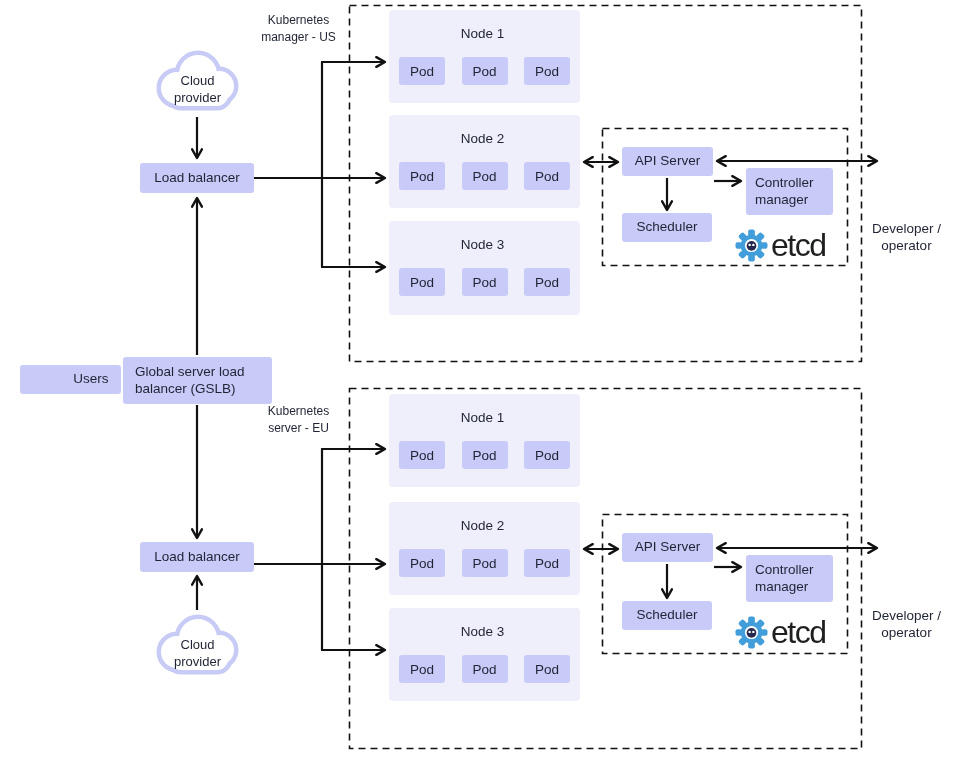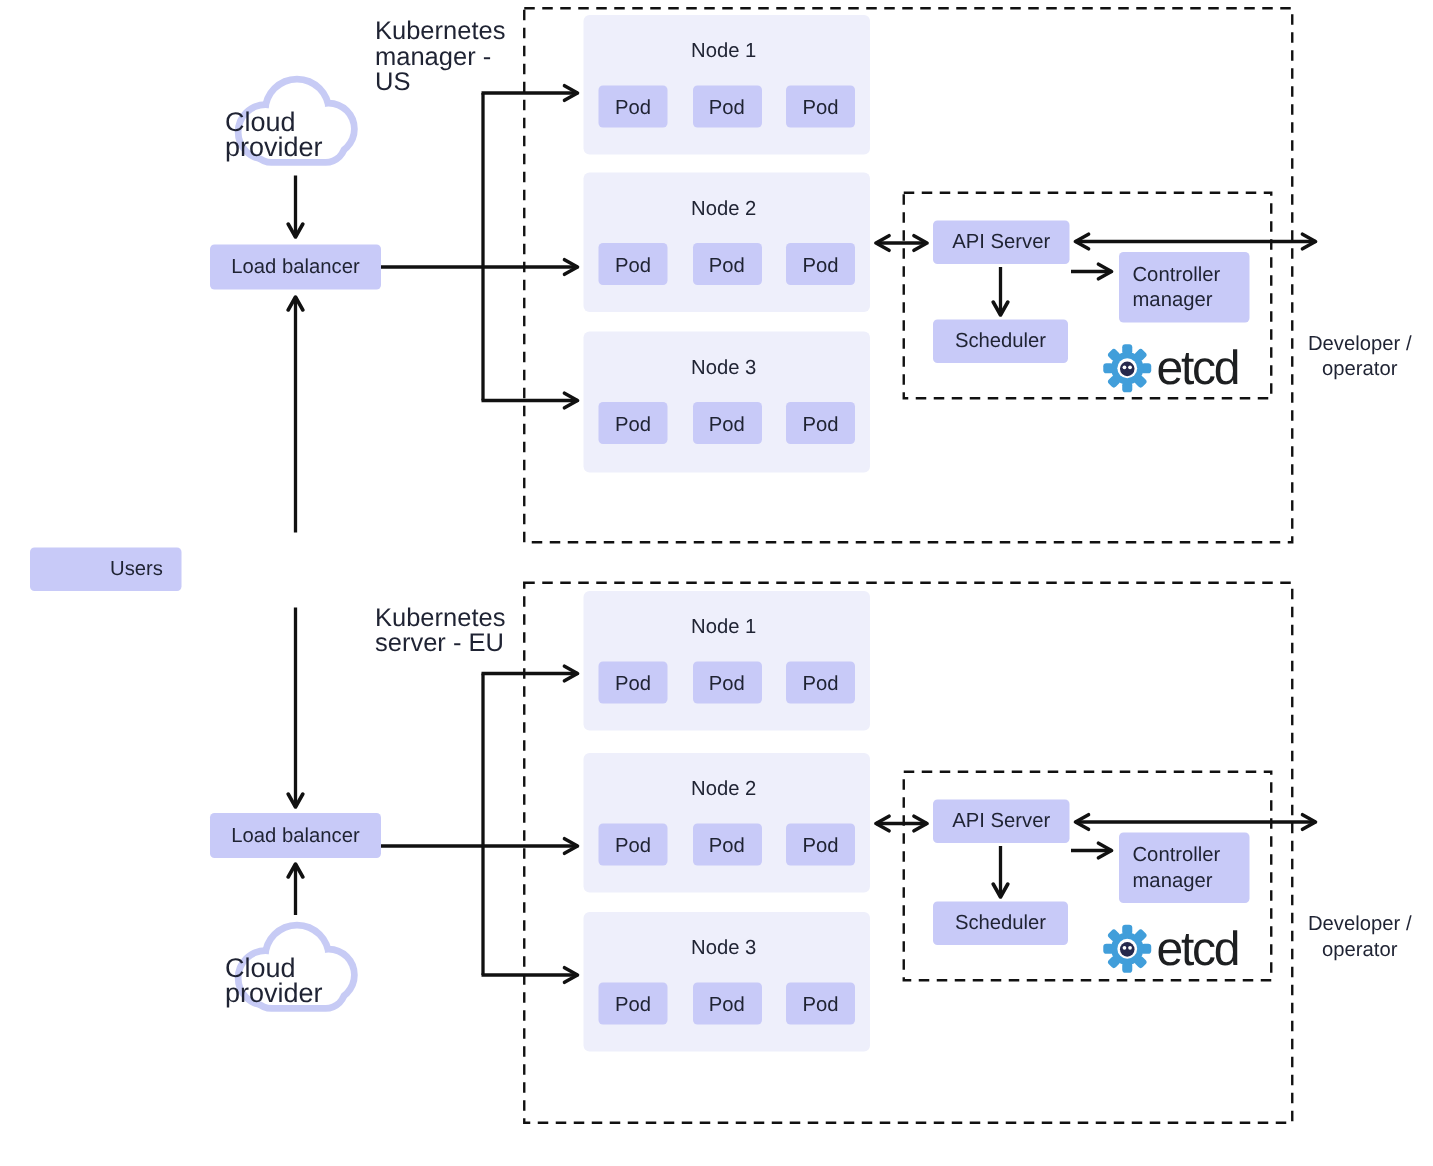--- a/index.html
+++ b/index.html
@@ -25,22 +25,22 @@
   .box.leftalign{justify-content:flex-start;text-align:left;}
   .node{position:absolute;background:var(--node-fill);border-radius:4px;}
   .node-title{position:absolute;top:16px;left:0;right:4px;text-align:center;font-size:13.5px;}
   .pod-row{position:absolute;top:47px;left:10px;right:10px;display:flex;justify-content:space-between;}
   .pod{width:46px;height:28px;background:var(--box-fill);border-radius:3px;
        display:flex;align-items:center;justify-content:center;font-size:13.5px;}
   .cloud-wrap{position:absolute;width:95px;height:67px;}
   .cloud-wrap svg{position:absolute;left:0;top:0;overflow:visible;}
   .cloud-stroke{stroke:var(--cloud-stroke);stroke-width:9;fill:#fff;}
   .cloud-fill{fill:#fff;stroke:none;}
-  .cloud-text{position:absolute;left:0;right:0;top:25px;text-align:left;font-size:18px;line-height:16.5px;}
-  .side-label{position:absolute;text-align:left;font-size:17px;line-height:17px;}
+  .cloud-text{position:absolute;left:0;right:0;top:25px;text-align:center;font-size:13px;line-height:16.5px;}
+  .side-label{position:absolute;text-align:center;font-size:12px;line-height:17px;}
   .dev-label{position:absolute;text-align:center;font-size:13.5px;line-height:17px;margin-top:46px;}
   .etcd-word{position:absolute;font-size:32px;line-height:36px;letter-spacing:-1.5px;
              font-weight:500;color:var(--etcd-text);}
   .dashed{fill:none;stroke:var(--arrow);stroke-width:1.6;stroke-dasharray:7 5;}
   .aline{stroke:var(--arrow);stroke-width:2.2;fill:none;}
 </style>
 </head>
 <body>
 
 <div class="canvas">
@@ -91,20 +91,23 @@
       <line class="aline" x1="667" y1="564" x2="667" y2="598" marker-end="url(#arr)"></line>
       <line class="aline" x1="714" y1="567" x2="741" y2="567" marker-end="url(#arr)"></line>
       <line class="aline" x1="717" y1="548" x2="877" y2="548" marker-start="url(#arr)" marker-end="url(#arr)"></line>
     </g>
   </svg>
 
   <div class="box" style="left:20px;top:365px;width:60px;height:29px;padding-left:41px;">
     <span>Users</span>
   </div>
 
+  <div class="box leftalign" style="left:123px;top:357px;width:149px;height:47px;padding-left:12px;box-sizing:border-box;">
+    <span>Global server load balancer (GSLB)</span>
+  </div>
 
   <div class="side-label" style="left:250px;top:12px;width:97px;">
     <div>Kubernetes</div>
     <div>manager - US</div>
   </div>
 
   <div class="cloud-wrap" style="left:150px;top:48px;">
     <svg width="95" height="67" viewBox="0 0 95 67">
       <use href="#cloudShape" class="cloud-stroke"></use>
       <use href="#cloudShape" class="cloud-fill"></use>

